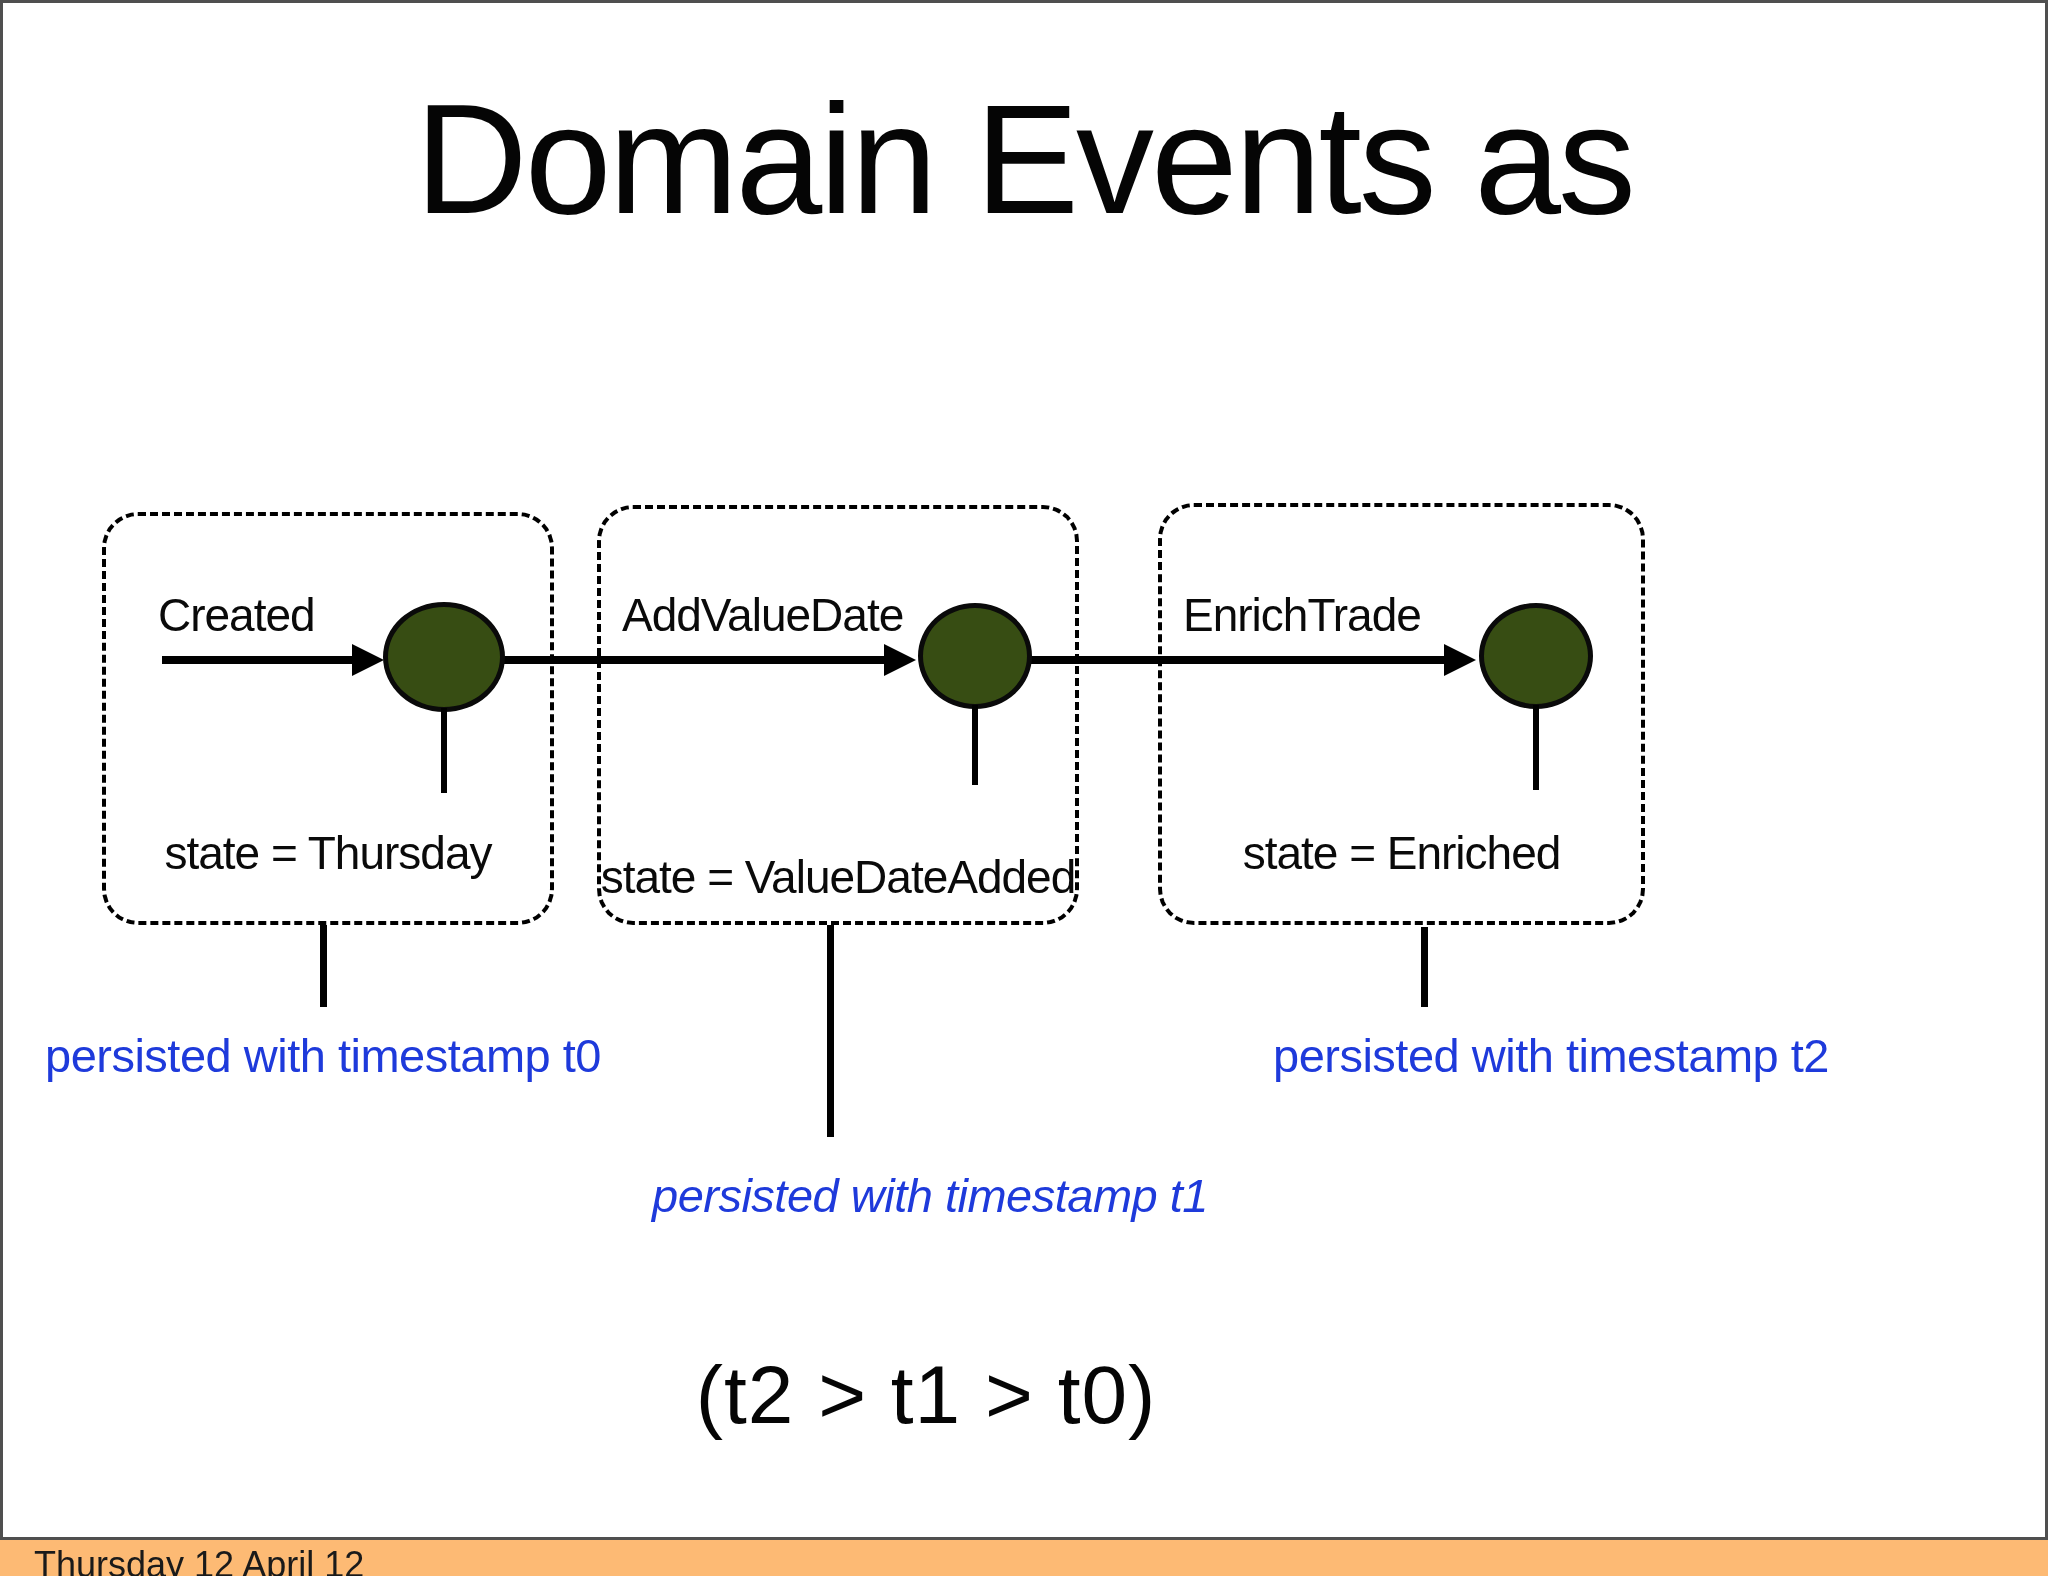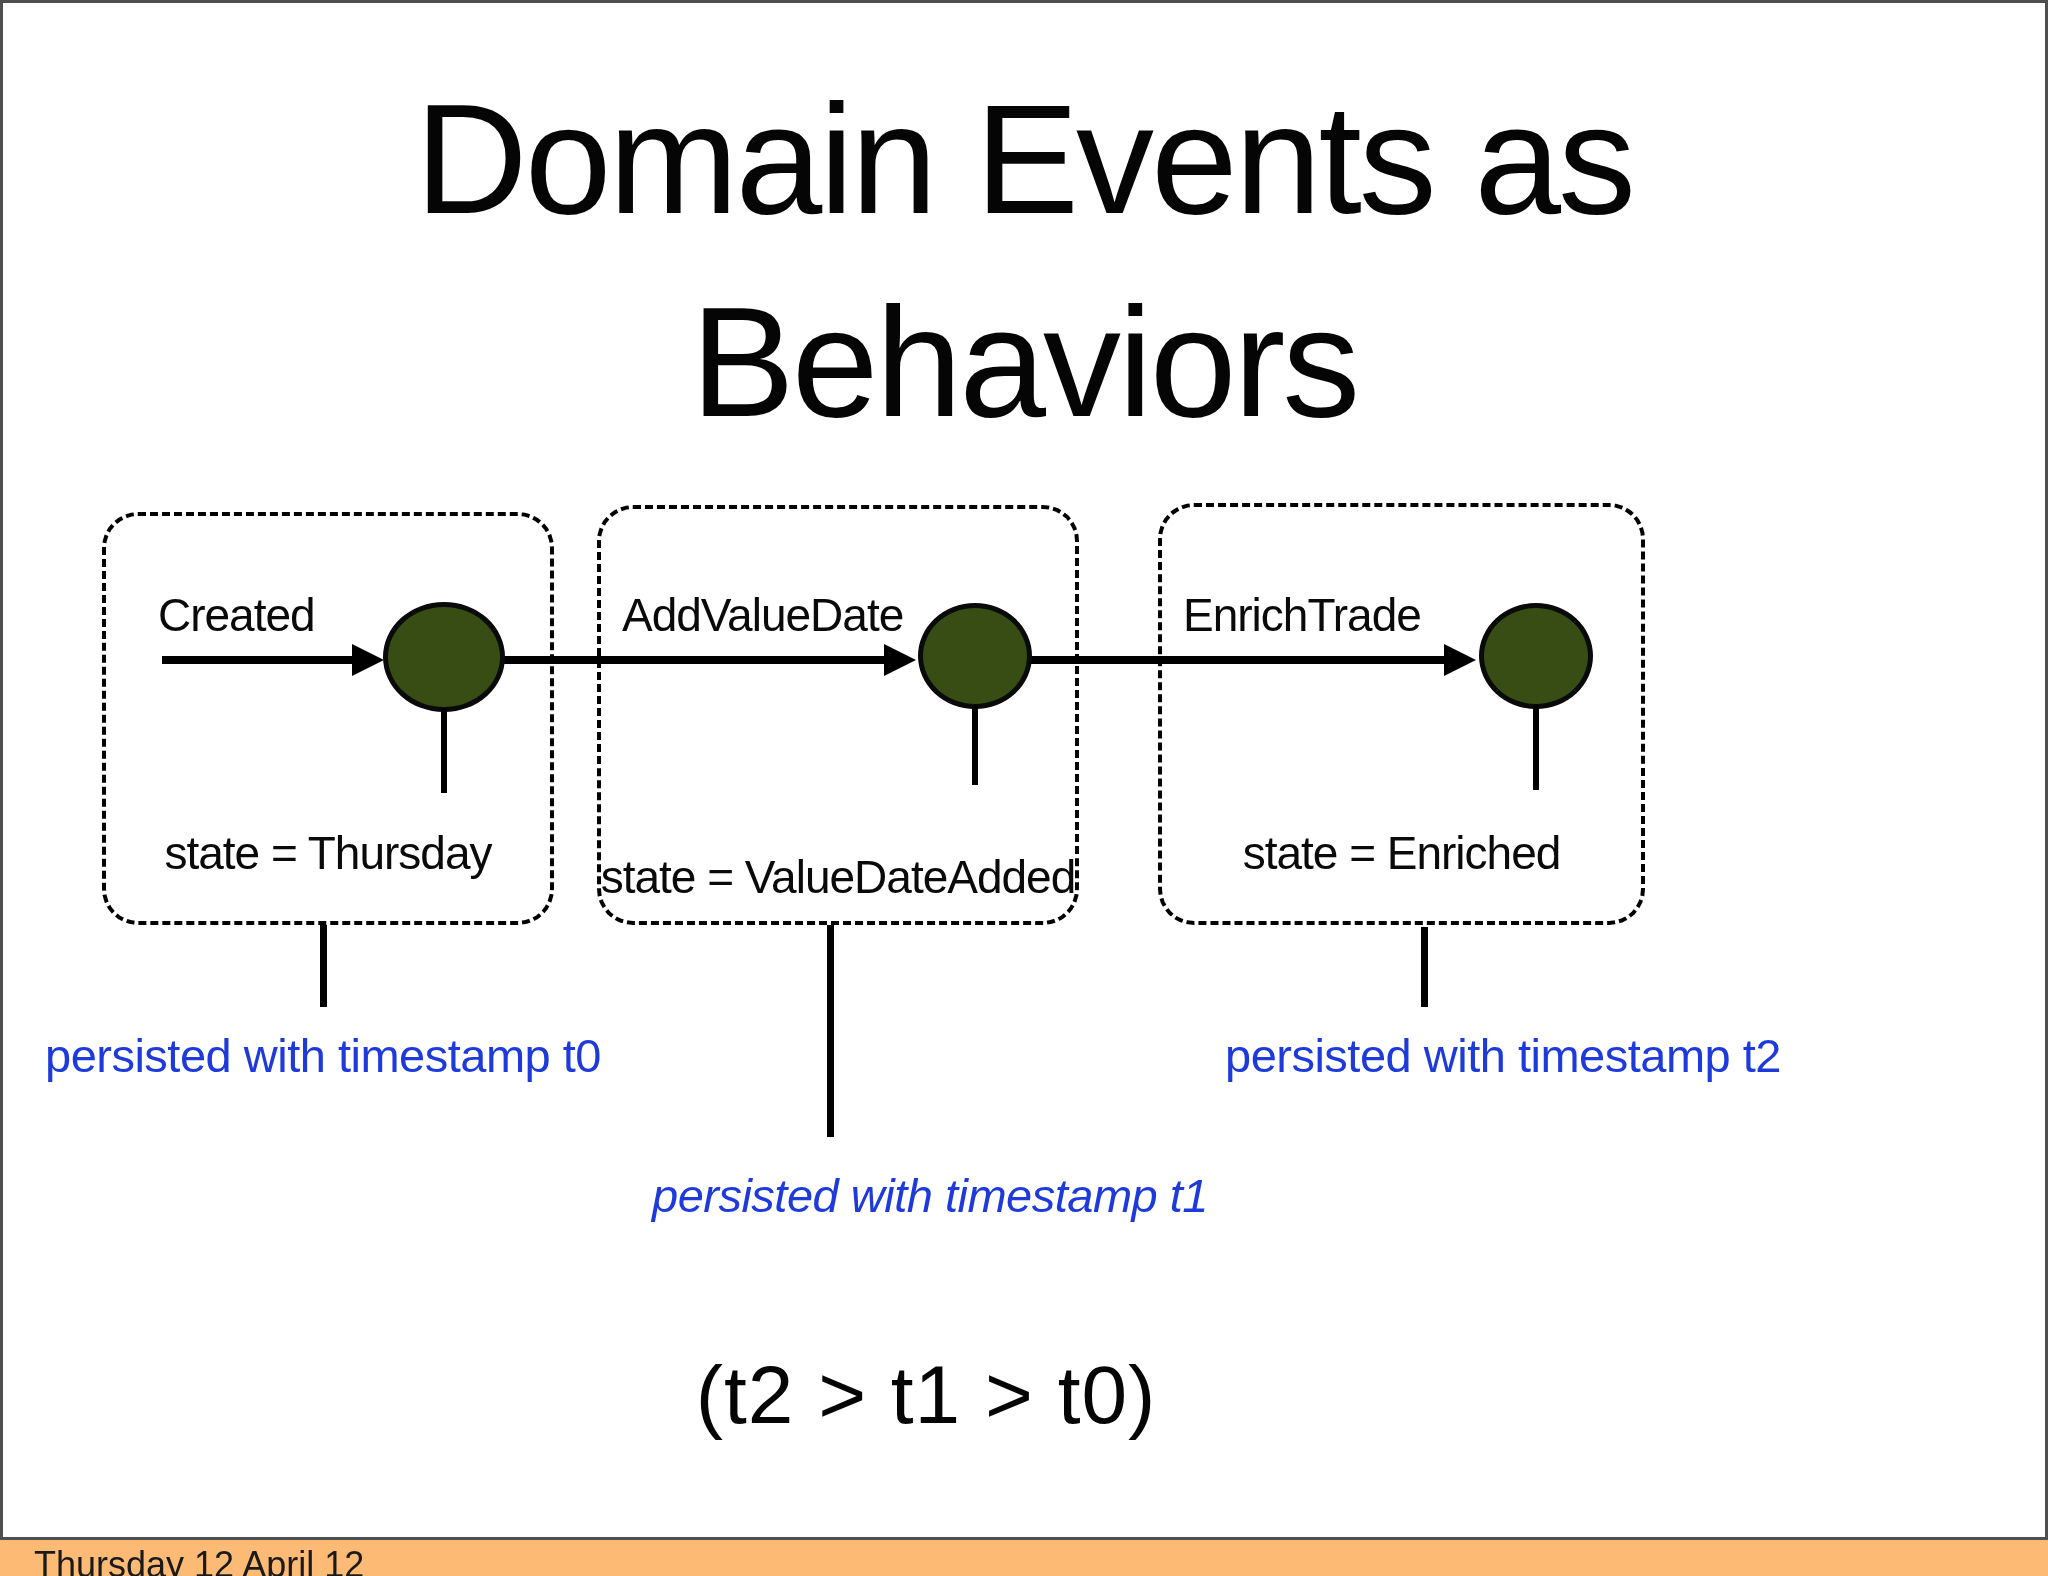--- a/index.html
+++ b/index.html
@@ -120,21 +120,21 @@
 
   .annotation {
     position: absolute;
     font-size: 47px;
     color: var(--annotation, #1e3adb);
     white-space: nowrap;
     letter-spacing: -0.5px;
   }
   .an0 { left:45px;   top:1028px; }
   .an1 { left:652px;  top:1168px;font-style:italic; }
-  .an2 { left:1225px; top:1028px; }
+  .an2 { left:1273px; top:1028px; }
 
   .formula {
     position: absolute;
     left: 926px;
     top: 1348px;
     transform: translateX(-50%);
     font-size: 82px;
     letter-spacing: 1px;
     color: #050505;
     white-space: nowrap;
@@ -150,21 +150,20 @@
 </style>
 </head>
 <body>
 
 <div class="screen">
 
   <div class="frame"></div>
 
   <div class="title">
     <div>Domain Events as</div>
-    <div>Behaviors</div>
   </div>
 
   <div class="ebox box1"></div>
   <div class="ebox box2"></div>
   <div class="ebox box3"></div>
 
   <div class="evt-label e1">Created</div>
   <div class="evt-label e2">AddValueDate</div>
   <div class="evt-label e3">EnrichTrade</div>
 

